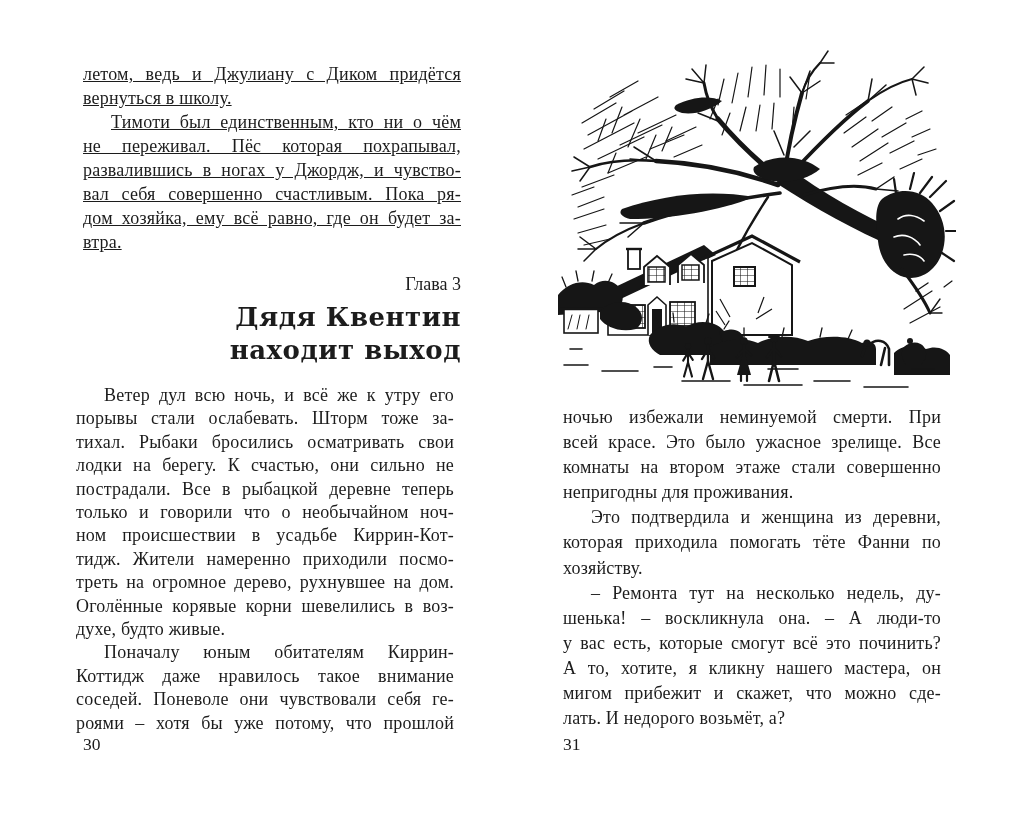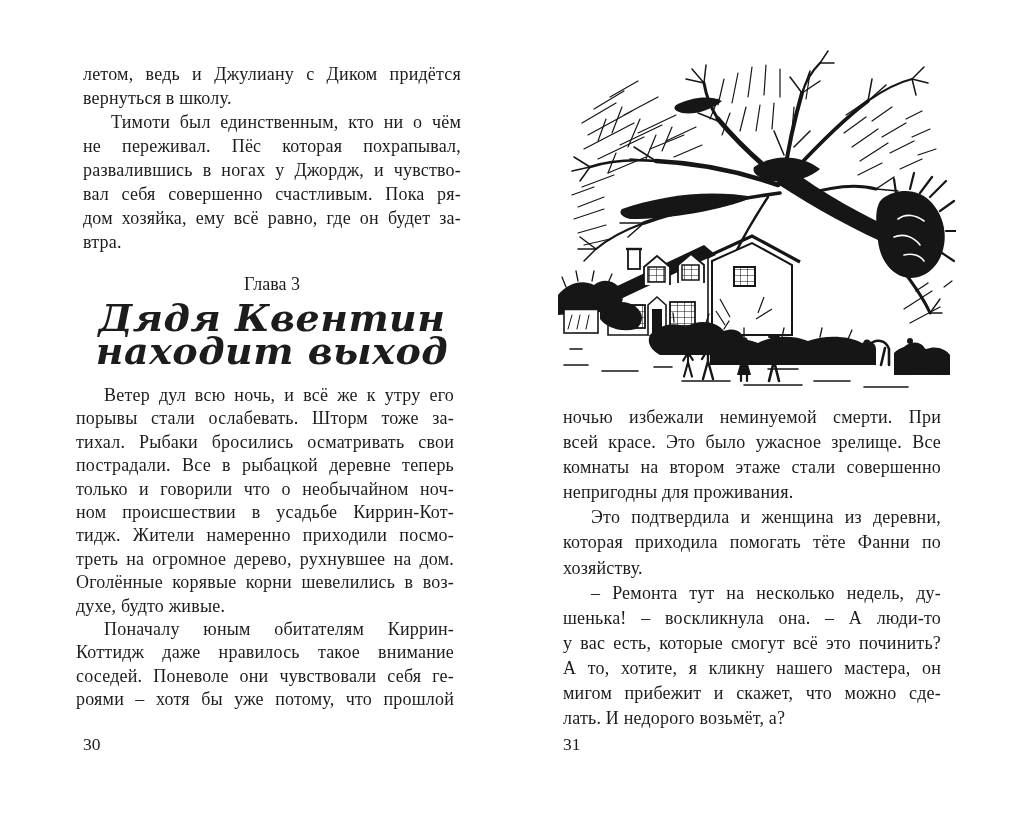--- a/index.html
+++ b/index.html
@@ -1,28 +1,28 @@
 <!DOCTYPE html>
 <html lang="ru"><head>
 <meta charset="utf-8">
 <style>
   html,body{margin:0;padding:0;background:#ffffff;}
   .spread{position:relative;width:1024px;height:813px;background:#ffffff;overflow:hidden;
           font-family:"Liberation Serif",serif;color:#1c1c1c;}
   .textcol{position:absolute;width:378px;font-size:18px;letter-spacing:0.2px;}
-  #left-top{left:83px;top:62px;line-height:24px;}
+  #left-top{left:83px;top:62px;line-height:24px;text-decoration:underline;}
   #left-bottom{left:76px;top:384px;line-height:23.4px;}
   #right-text{left:563px;top:405px;line-height:25.1px;}
   .line{text-align:justify;text-align-last:justify;overflow:hidden;white-space:nowrap;}
   .line.end{text-align-last:left;}
   .para.indent .line:first-child{text-indent:28px;}
-  #chapter{left:83px;top:272px;width:378px;text-align:center;position:absolute;}
+  #chapter{left:83px;top:272px;width:378px;text-align:right;position:absolute;}
   #chapter-label{font-size:18px;line-height:25px;}
-  #chapter-title{font-family:"DejaVu Serif",serif;font-style:italic;font-weight:700;
-                 font-size:38px;line-height:33px;margin-top:4px;letter-spacing:0.5px;}
+  #chapter-title{font-family:"DejaVu Serif",serif;font-weight:700;
+                 font-size:26px;line-height:33px;margin-top:4px;letter-spacing:0.5px;}
   .pagenum{position:absolute;top:734px;width:378px;text-align:left;font-size:17.5px;}
   #pn-left{left:83px;}
   #pn-right{left:563px;}
   #illus{position:absolute;left:558px;top:47px;}
 </style>
 </head>
 <body>
 
 <div class="spread">
 
@@ -47,20 +47,21 @@
       <div>Дядя Квентин</div>
       <div>находит выход</div>
     </div>
   </div>
 
   <div id="left-bottom" class="textcol">
       <div class="para indent">
         <div class="line">Ветер дул всю ночь, и всё же к утру его</div>
         <div class="line">порывы стали ослабевать. Шторм тоже за-</div>
         <div class="line">тихал. Рыбаки бросились осматривать свои</div>
+        <div class="line">лодки на берегу. К счастью, они сильно не</div>
         <div class="line">пострадали. Все в рыбацкой деревне теперь</div>
         <div class="line">только и говорили что о необычайном ноч-</div>
         <div class="line">ном происшествии в усадьбе Киррин-Кот-</div>
         <div class="line">тидж. Жители намеренно приходили посмо-</div>
         <div class="line">треть на огромное дерево, рухнувшее на дом.</div>
         <div class="line">Оголённые корявые корни шевелились в воз-</div>
         <div class="line end">духе, будто живые.</div>
       </div>
       <div class="para indent">
         <div class="line">Поначалу юным обитателям Киррин-</div>

